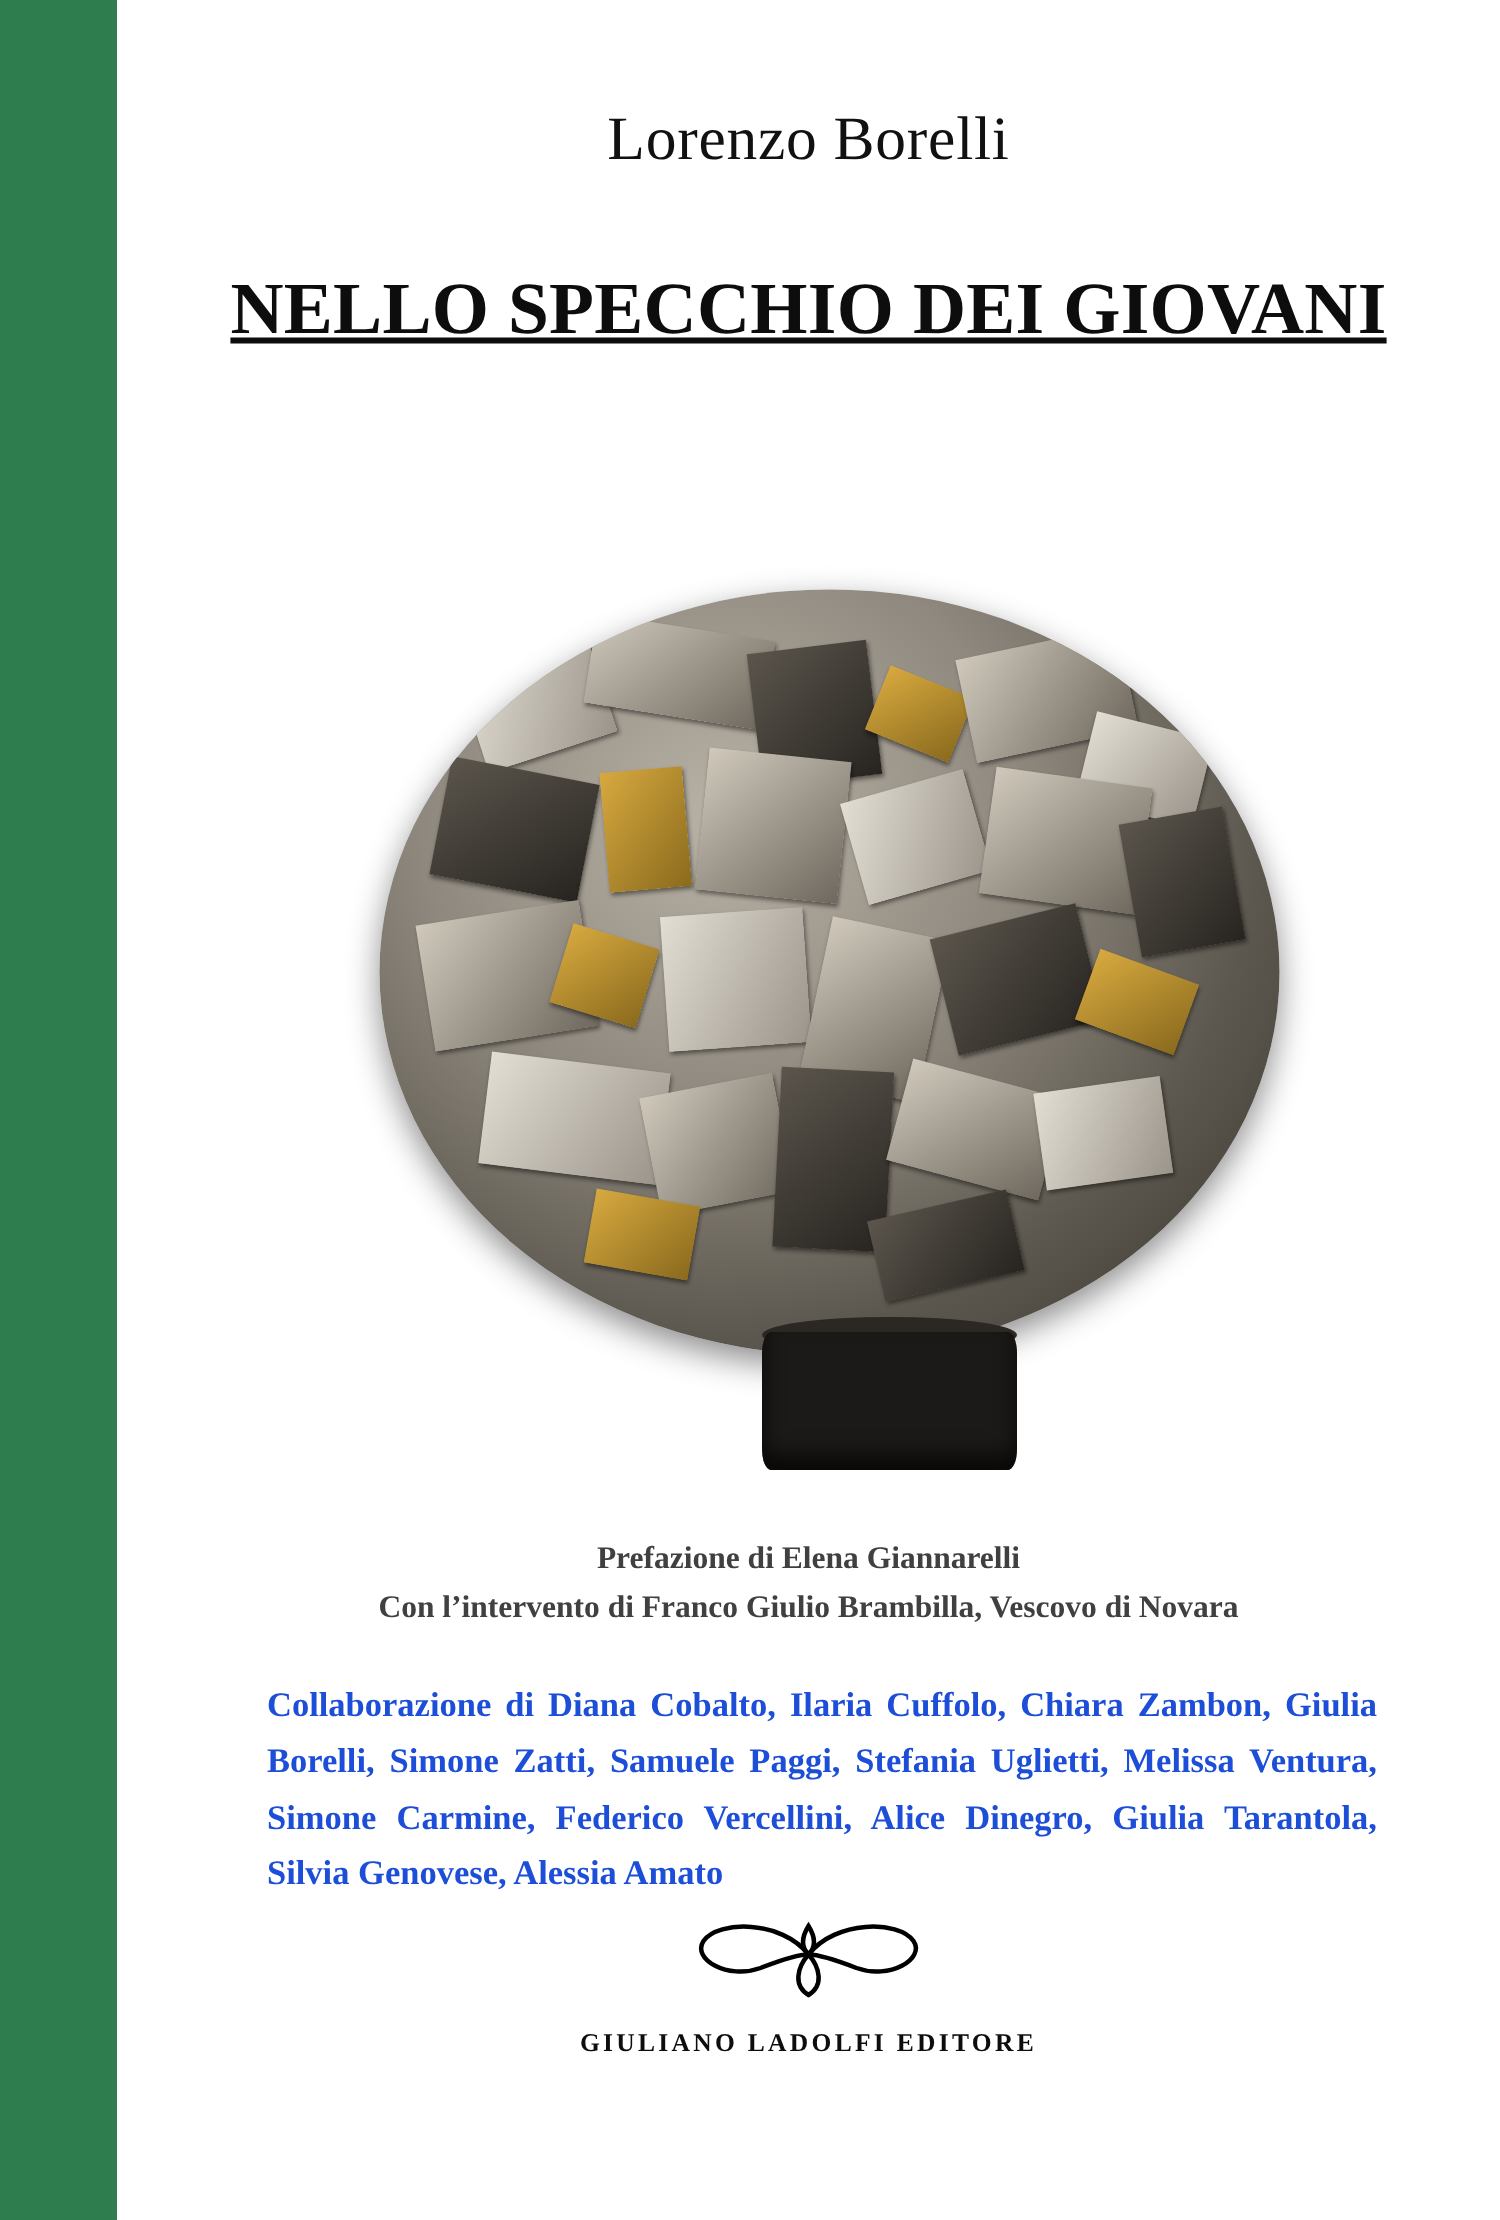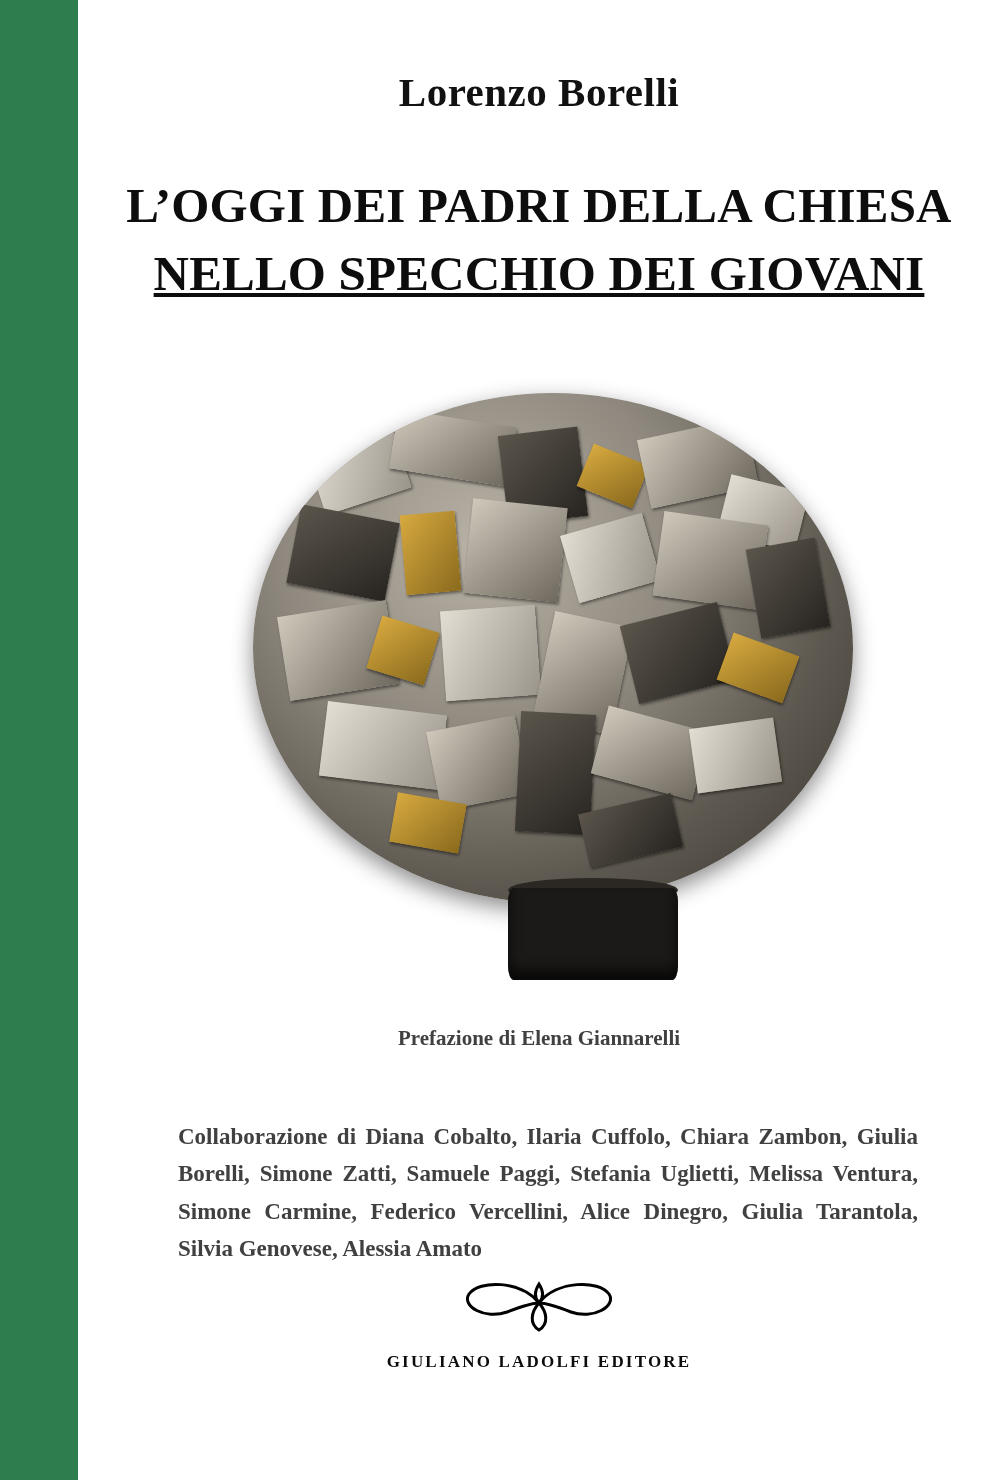--- a/index.html
+++ b/index.html
@@ -32,21 +32,21 @@
     width: 922px;
     height: 1480px;
   }
   .author {
     position: absolute;
     top: 68px;
     left: 0;
     width: 922px;
     text-align: center;
     font-family: "Liberation Serif", serif;
-    font-weight: bold;
+    font-weight: normal;
     font-size: 41px;
     letter-spacing: 0.5px;
     color: #111111;
   }
   .title {
     position: absolute;
     top: 172px;
     left: 0;
     width: 922px;
     text-align: center;
@@ -123,21 +123,21 @@
     position: absolute;
     left: 100px;
     top: 1118px;
     width: 740px;
     text-align: justify;
     text-align-last: left;
     font-family: "Liberation Serif", serif;
     font-weight: bold;
     font-size: 23px;
     line-height: 1.62;
-    color: #404040;
+    color: #1d4ed8;
   }
   #ornament {
     position: absolute;
     left: 0;
     top: 1272px;
     width: 922px;
     text-align: center;
     color: #000000;
   }
   .publisher {
@@ -158,21 +158,20 @@
 
 <div id="cover">
 
   <div id="spine-band"></div>
 
   <div id="content">
 
     <div class="author">Lorenzo Borelli</div>
 
     <div class="title">
-      <span class="line1">L’OGGI DEI PADRI DELLA CHIESA</span>
       <span class="line2">NELLO SPECCHIO DEI GIOVANI</span>
     </div>
 
     <div id="artwork">
       <div id="disc">
         <div class="facet light" style="left:60px;  top:40px;  width:90px;  height:70px;  transform:rotate(-18deg);"></div>
         <div class="facet" style="left:140px; top:25px;  width:120px; height:60px; transform:rotate(9deg);"></div>
         <div class="facet dark" style="left:250px; top:38px;  width:80px;  height:90px;  transform:rotate(-7deg);"></div>
         <div class="facet gold" style="left:330px; top:60px;  width:60px;  height:46px;  transform:rotate(22deg);"></div>
         <div class="facet" style="left:390px; top:35px;  width:110px; height:70px; transform:rotate(-12deg);"></div>
@@ -196,20 +195,21 @@
         <div class="facet light" style="left:440px; top:330px; width:85px;  height:65px;  transform:rotate(-8deg);"></div>
         <div class="facet gold" style="left:140px; top:405px; width:70px;  height:50px;  transform:rotate(10deg);"></div>
         <div class="facet dark" style="left:330px; top:410px; width:95px;  height:55px;  transform:rotate(-13deg);"></div>
       </div>
       <div id="plinth-top"></div>
       <div id="plinth"></div>
     </div>
 
     <div class="credits">
       <div>Prefazione di Elena Giannarelli</div>
+      <div>Con l’intervento di Franco Giulio Brambilla, Vescovo di Novara</div>
     </div>
 
     <div class="collab">Collaborazione di Diana Cobalto, Ilaria Cuffolo, Chiara Zambon, Giulia Borelli, Simone Zatti, Samuele Paggi, Stefania Uglietti, Melissa Ventura, Simone Carmine, Federico Vercellini, Alice Dinegro, Giulia Tarantola, Silvia Genovese, Alessia Amato</div>
 
     <div id="ornament">
       <svg width="200" height="62" viewBox="0 0 200 62" aria-hidden="true">
         <g fill="none" stroke="#000000" stroke-width="3">
           <path d="M100 31 C 82 8, 40 8, 30 22 C 22 34, 46 48, 68 40 C 86 33, 94 31, 100 31 Z"></path>
           <path d="M100 31 C 118 8, 160 8, 170 22 C 178 34, 154 48, 132 40 C 114 33, 106 31, 100 31 Z"></path>
           <path d="M100 31 C 92 40, 90 52, 100 58 C 110 52, 108 40, 100 31 Z"></path>

